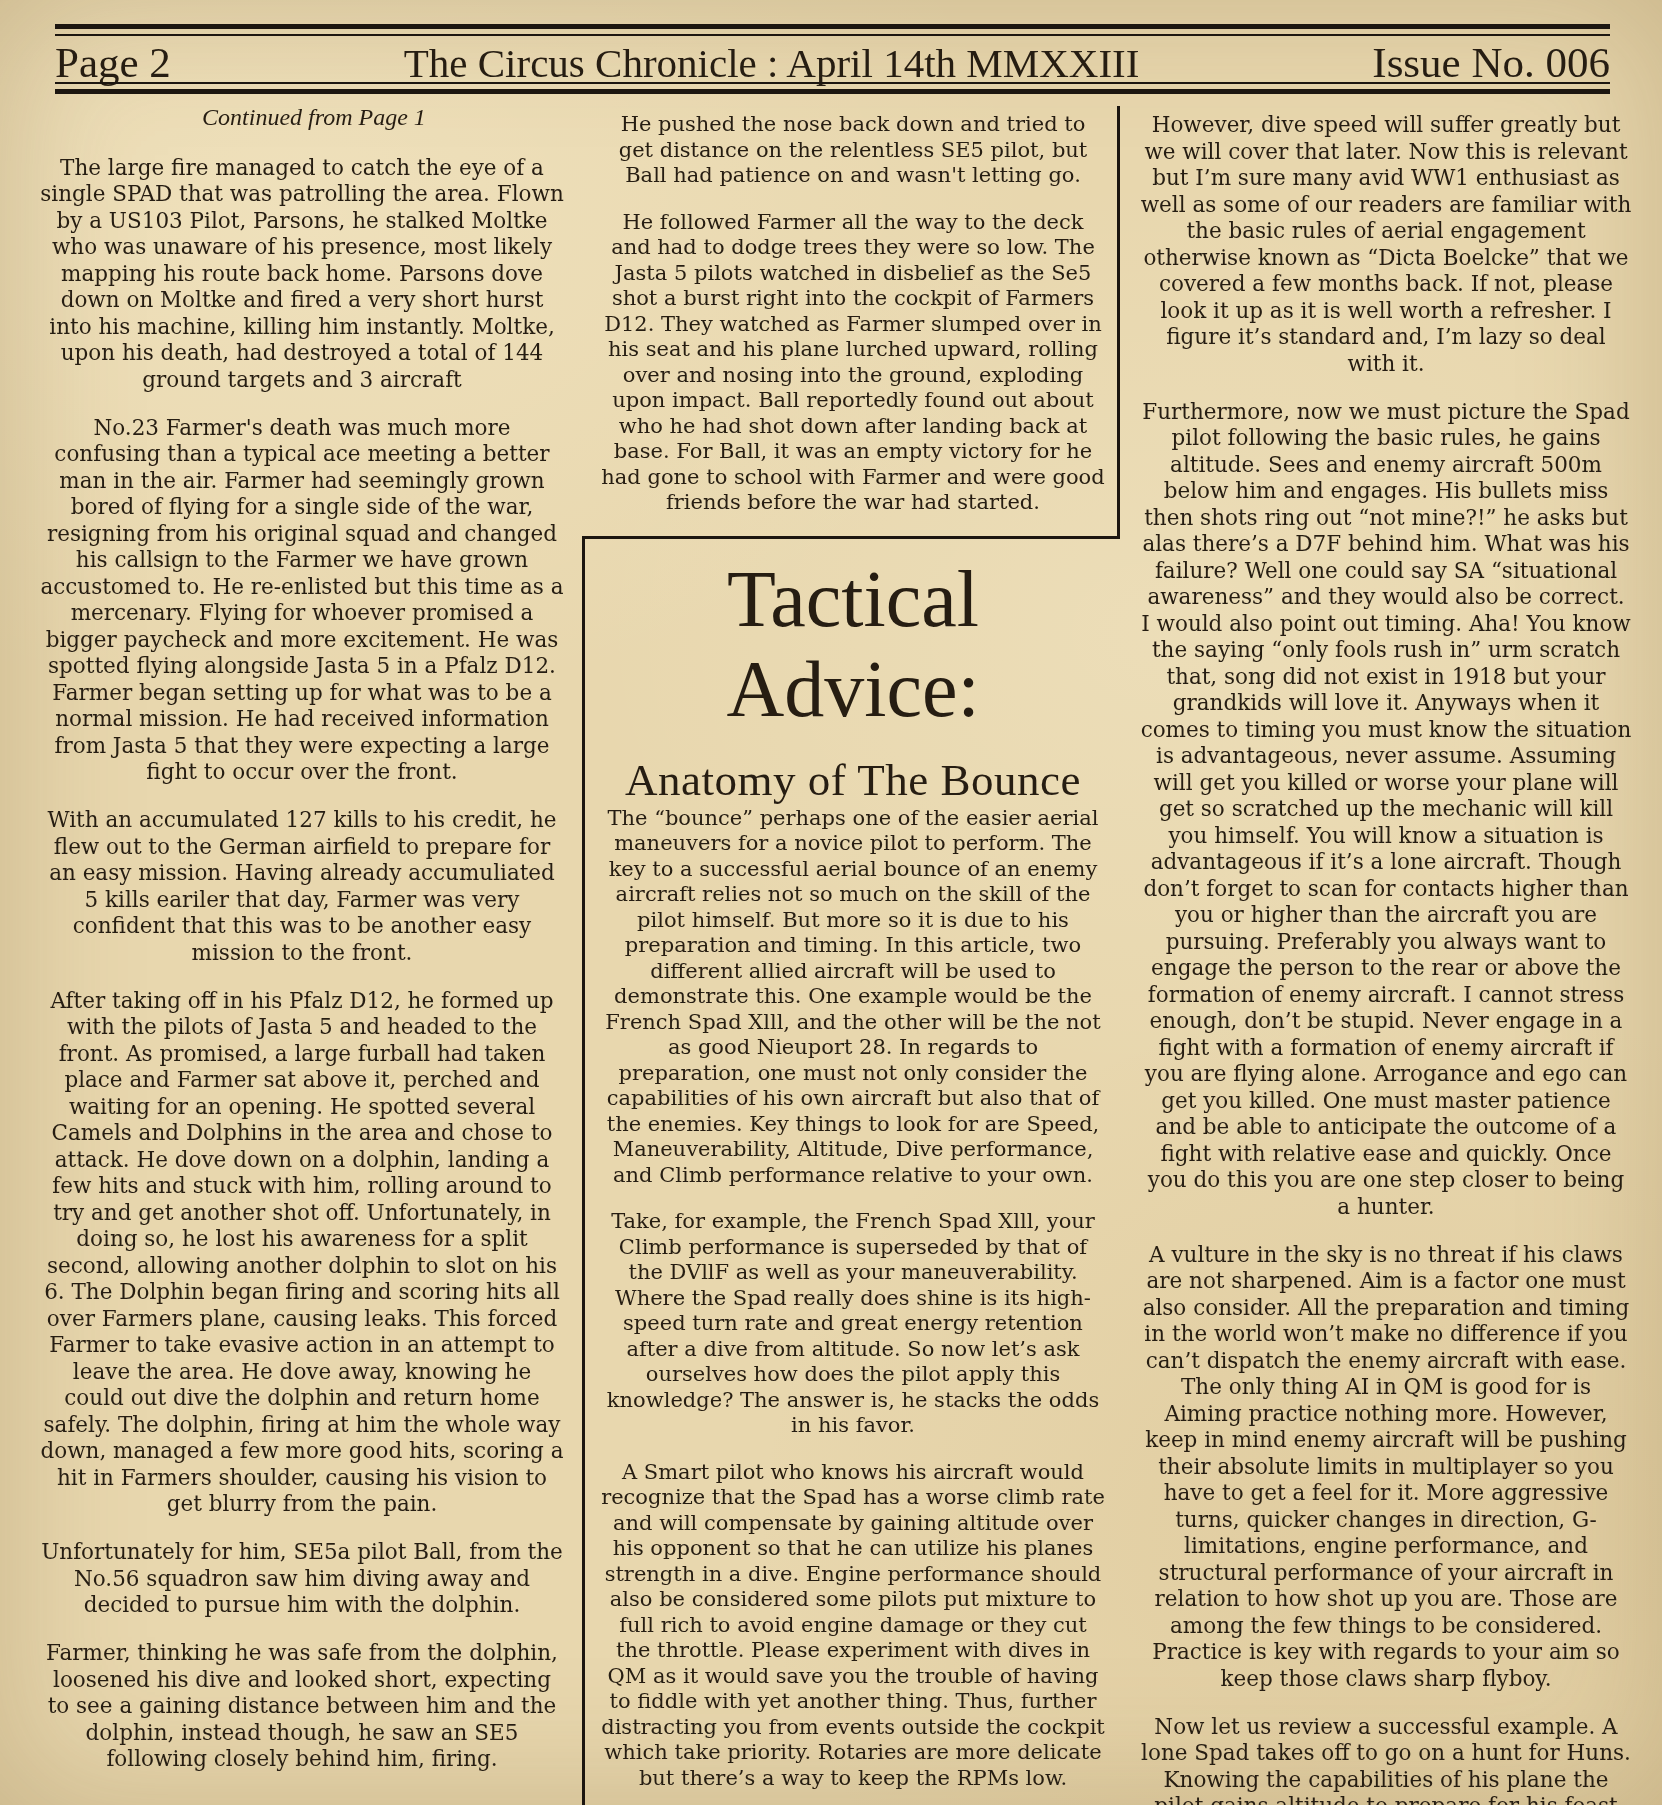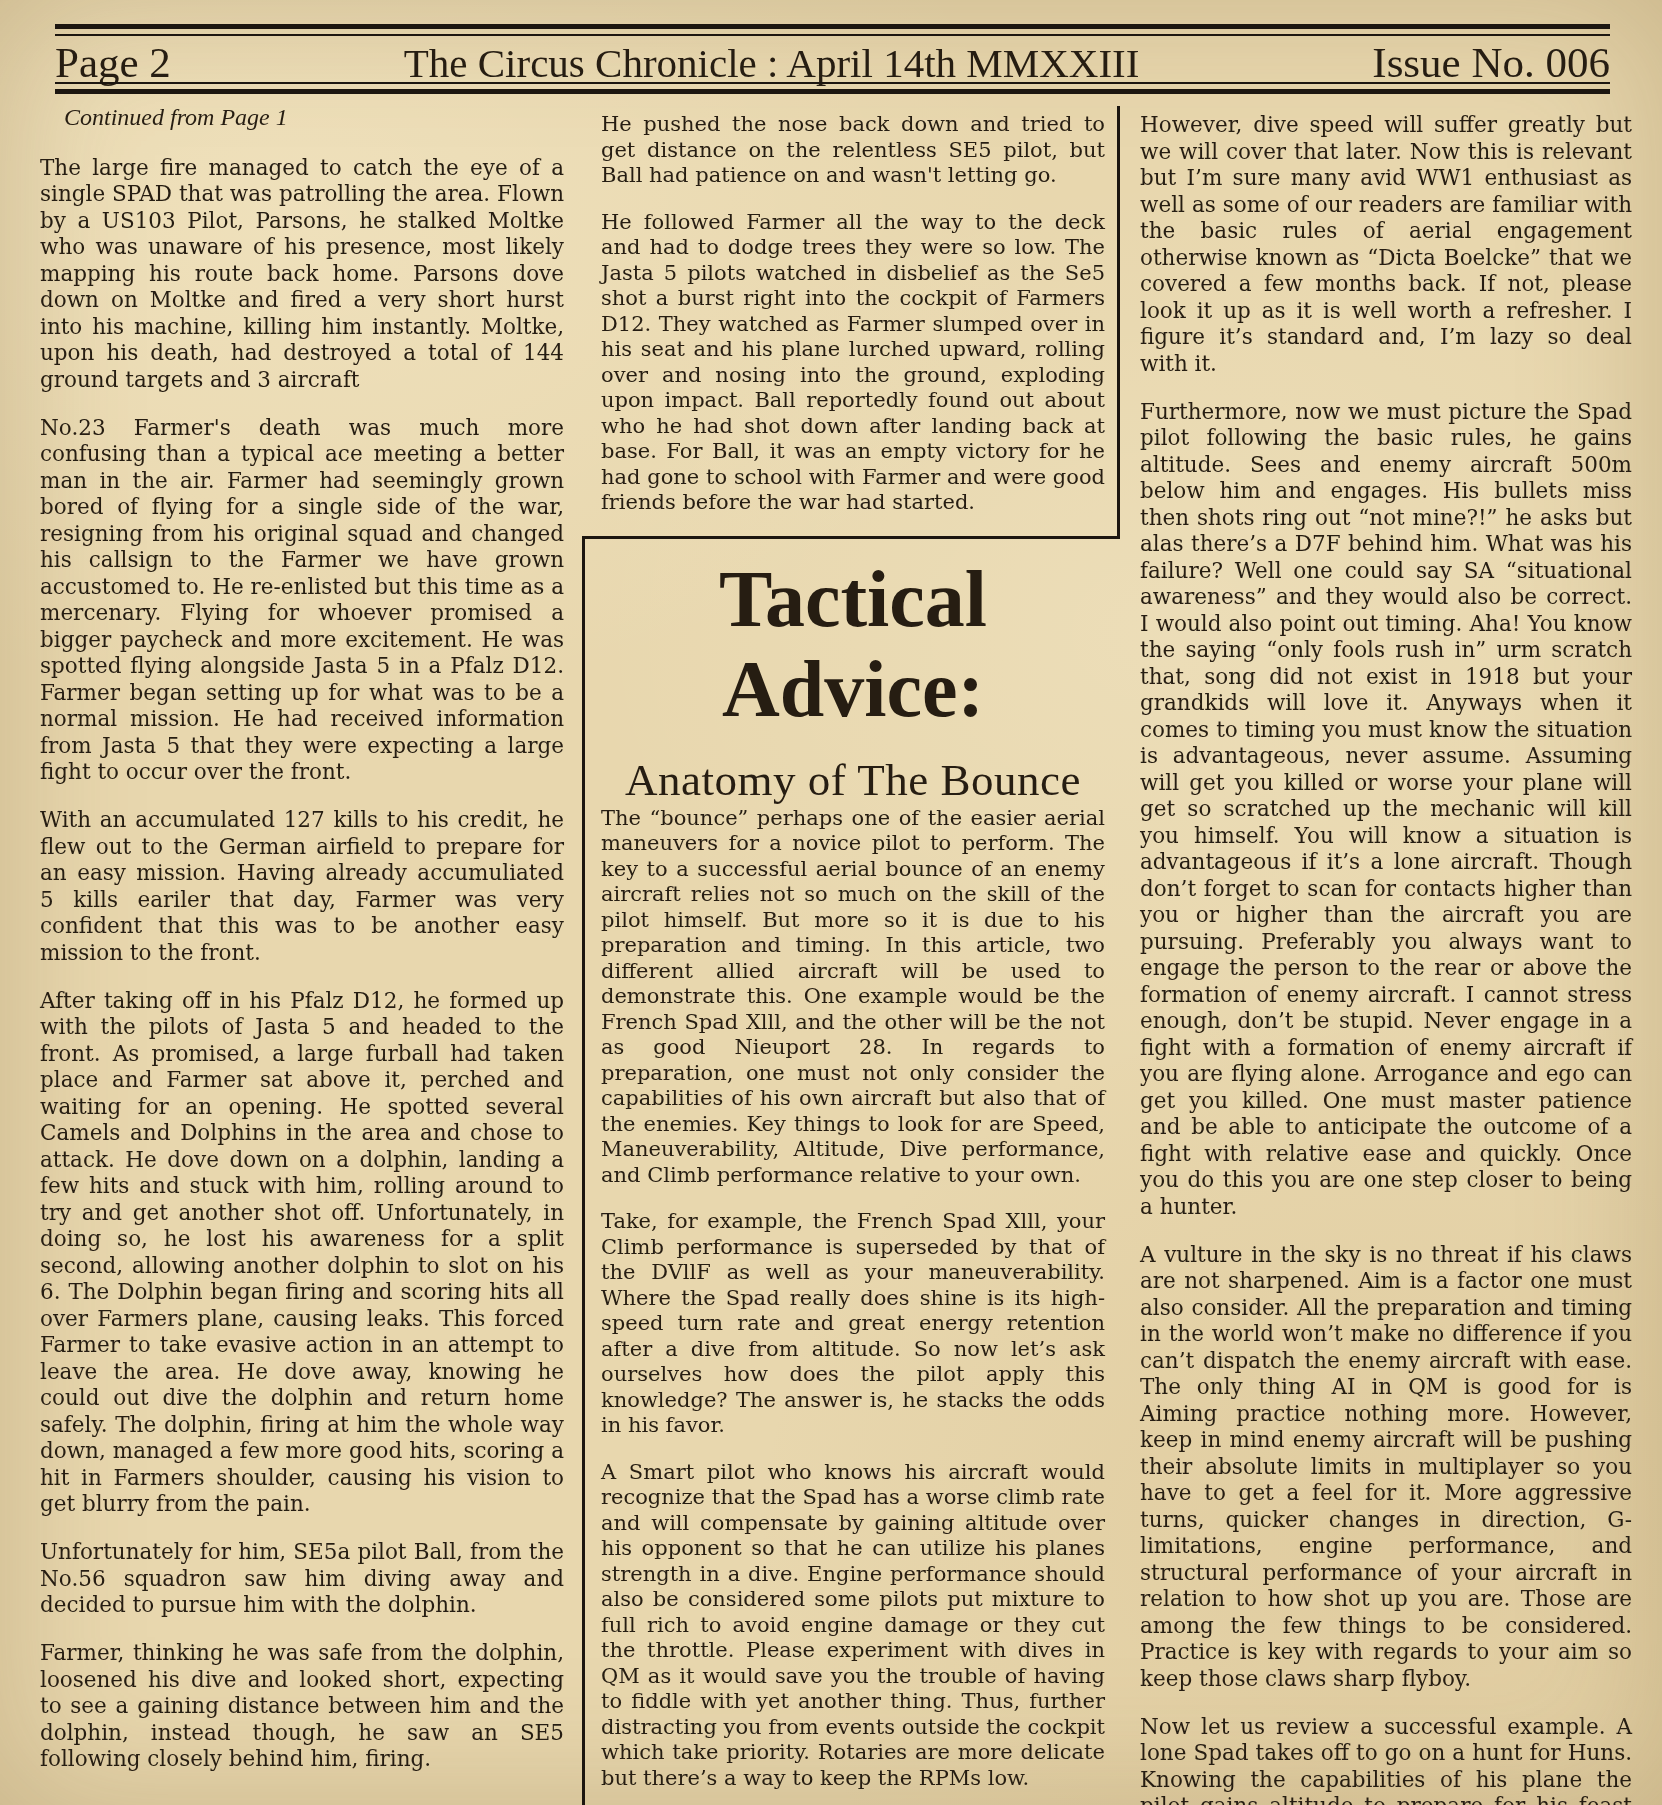--- a/index.html
+++ b/index.html
@@ -32,31 +32,31 @@
   .rule-bottom{
     position:absolute;left:55px;right:52px;top:82px;height:5px;
     border-top:2px solid #1c1610;border-bottom:5px solid #1c1610;
   }
   
   .v-divider-23{position:absolute;left:1117px;top:106px;width:3px;height:430px;background:#1c1610;}
   .box-top-rule{position:absolute;left:582px;top:536px;width:538px;height:3px;background:#1c1610;}
   .box-left-rule{position:absolute;left:582px;top:536px;width:3px;height:1269px;background:#1c1610;}
   
   .col{position:absolute;text-align:justify;}
-  .col p{margin:0 0 1em 0;}
+  .col p{margin:0 0 1em 0;text-align:center;}
   .col-left{left:40px;top:104px;width:524px;font-size:21.5px;line-height:26.5px;}
   .col-mid{left:601px;top:112px;width:504px;font-size:21px;line-height:25.5px;}
   .col-right{left:1140px;top:112px;width:492px;font-size:21.5px;line-height:26.5px;}
   .continued-note{
     font-family:"Liberation Serif", serif;font-style:italic;
     font-size:24px;padding-left:24px;margin:0 0 22px 0;text-align:left;
   }
   
   .headline-block{margin-top:38px;text-align:center;font-family:"Liberation Serif", serif;}
-  .headline{font-size:80px;line-height:90px;margin:16px;font-weight:bold;}
+  .headline{font-size:80px;line-height:90px;margin:16px;font-weight:normal;}
   .subheadline{font-size:45px;line-height:52px;margin:20px 0 0 0;font-weight:normal;letter-spacing:0.5px;}
   .after-headline{margin-top:20px;}
 </style>
 </head>
 <body>
 
 <div class="page">
 
   <div class="rule-top"></div>
   <div class="masthead">

